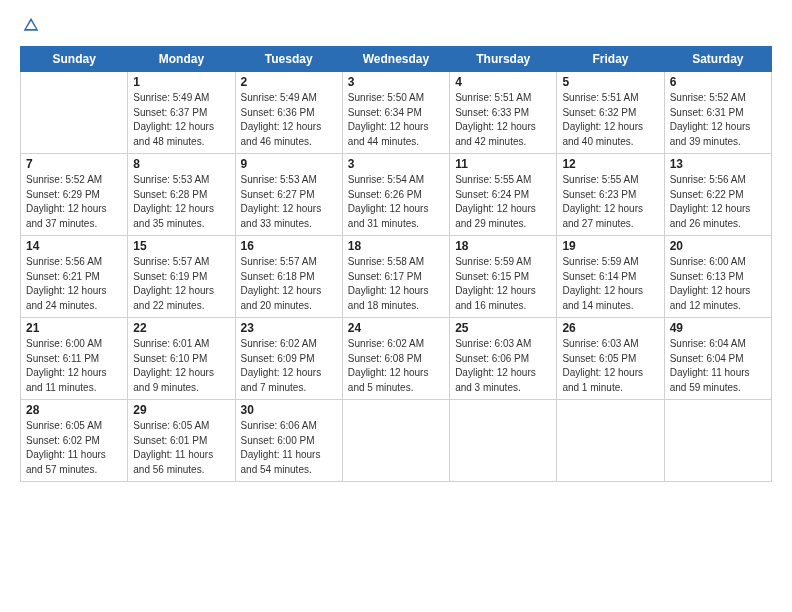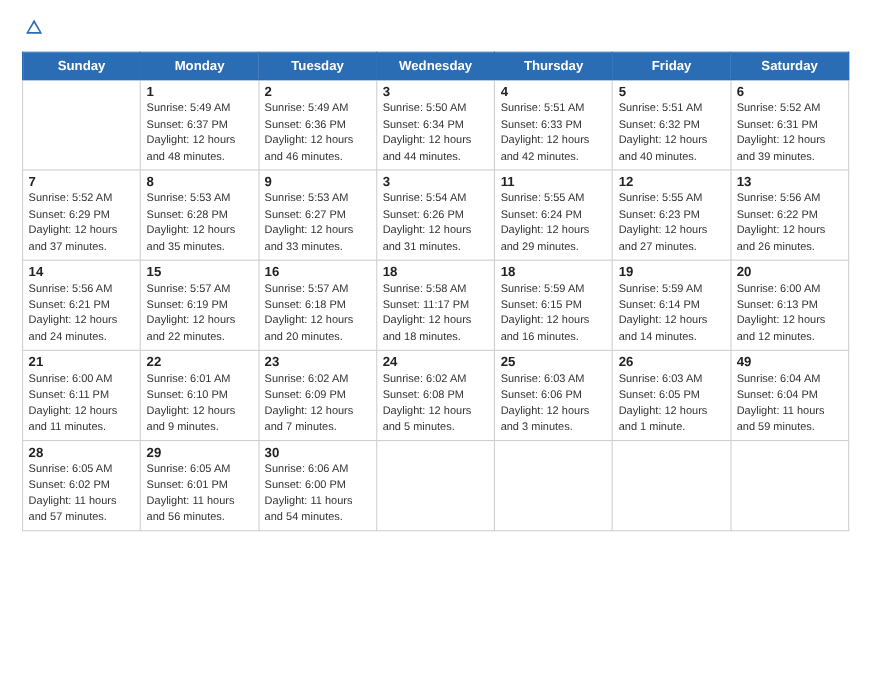--- a/index.html
+++ b/index.html
@@ -244,21 +244,21 @@
           <td>
             <span class="day-num">16</span>
             <div class="day-info" style="white-space: pre-line;">Sunrise: 5:57 AM
 Sunset: 6:18 PM
 Daylight: 12 hours
 and 20 minutes.</div>
           </td>
           <td>
             <span class="day-num">18</span>
             <div class="day-info" style="white-space: pre-line;">Sunrise: 5:58 AM
-Sunset: 11:17 PM
+Sunset: 6:17 PM
 Daylight: 12 hours
 and 18 minutes.</div>
           </td>
           <td>
             <span class="day-num">18</span>
             <div class="day-info" style="white-space: pre-line;">Sunrise: 5:59 AM
 Sunset: 6:15 PM
 Daylight: 12 hours
 and 16 minutes.</div>
           </td>

